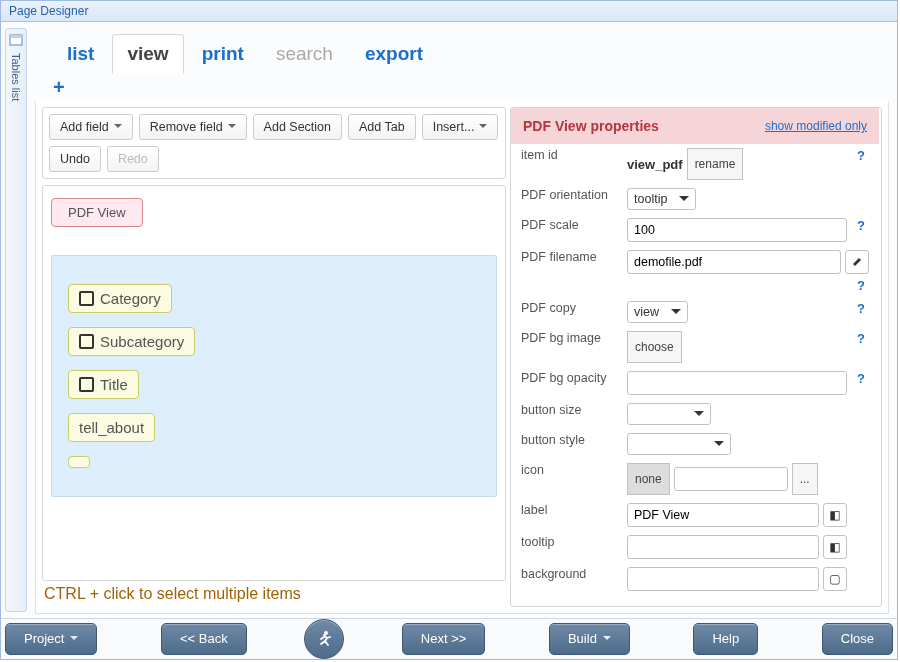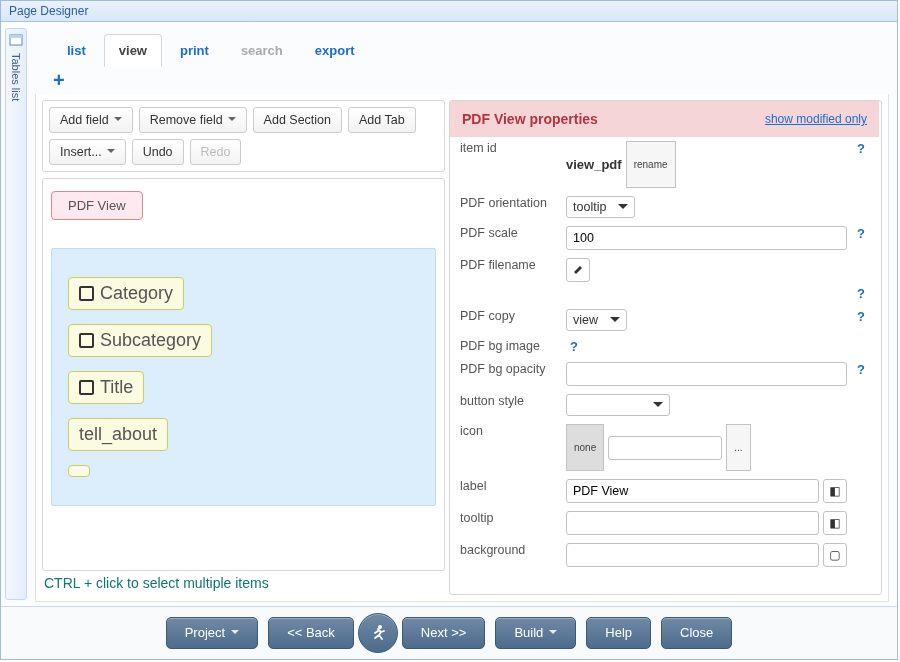--- a/index.html
+++ b/index.html
@@ -4,59 +4,59 @@
 <style>
 html,body{margin:0;padding:0;height:100%;font-family:Arial,Helvetica,sans-serif;font-size:13px;color:#333;background:#fff}
 .window{border:1px solid #9fbce0;background:#fafcfe;width:898px;height:660px;box-sizing:border-box;display:flex;flex-direction:column}
 .titlebar{background:linear-gradient(#eaf2fb,#d8e7f7);border-bottom:1px solid #aac3e2;color:#2a5db0;font-size:12px;padding:3px 8px}
 .body{flex:1;display:flex;overflow:hidden}
 .side-tab{width:20px;border:1px solid #c8d8ec;background:linear-gradient(to right,#f3f7fd,#e5eef9);margin:6px 4px;border-radius:3px;display:flex;align-items:flex-start;justify-content:center;padding-top:24px;position:relative}
 .side-tab .icon{position:absolute;top:4px;left:3px;width:14px;height:14px}
 .side-tab .vlabel{writing-mode:vertical-rl;font-size:11px;color:#3e5f8a}
 .main{flex:1;display:flex;flex-direction:column;padding:4px 8px 4px 4px;overflow:hidden}
 .tabs{display:flex;align-items:center;padding:8px 18px 0;gap:4px}
-.tab{padding:8px 14px;color:#1a6ecc;cursor:pointer;font-weight:bold;font-size:13px}
-.tab.disabled{color:#aaa;cursor:default;font-weight:bold}
+.tab{padding:8px 14px;color:#1a6ecc;cursor:pointer;font-weight:bold;font-size:19px}
+.tab.disabled{color:#aaa;cursor:default;font-weight:normal}
 .tab.active{background:#fff;border:1px solid #d6d6d6;border-bottom-color:#fff;border-radius:4px 4px 0 0;color:#444}
 .plus{color:#1a6ecc;font-size:20px;font-weight:bold;padding:2px 18px;cursor:pointer}
 .content{flex:1;display:flex;gap:4px;overflow:hidden;border:1px solid #e1e1e1;border-top:none;background:#fff;padding:6px}
 .left{flex:1;display:flex;flex-direction:column;min-width:0}
 .toolbar{border:1px solid #d6d6d6;border-radius:3px;padding:6px;background:#fff;display:flex;flex-wrap:wrap;gap:6px}
 .btn{border:1px solid #ccc;background:linear-gradient(#fff,#f3f3f3);padding:5px 10px;border-radius:3px;font-size:12.5px;color:#333;cursor:pointer;white-space:nowrap}
 .btn.disabled{color:#bbb;cursor:default}
 .caret:after{content:"";display:inline-block;margin-left:5px;border:4px solid transparent;border-top-color:#666;vertical-align:middle}
 .canvas-wrap{flex:1;border:1px solid #d6d6d6;border-radius:3px;margin-top:6px;padding:8px;overflow:hidden;position:relative;display:flex;flex-direction:column}
 .canvas-scroll{flex:1;overflow:auto}
 .canvas-scroll::-webkit-scrollbar{width:16px;height:16px}
 .canvas-scroll::-webkit-scrollbar-thumb{background:#c0c0c0;border-radius:3px}
 .canvas-scroll::-webkit-scrollbar-track{background:#f0f0f0}
 .pdf-chip{display:inline-block;border:1px solid #d88;background:#fde9ef;color:#555;padding:6px 16px;border-radius:4px;font-size:13px;margin:4px 0 28px}
 .section-box{border:1px solid #bfdcf5;background:#dceefc;border-radius:2px;padding:28px 16px 14px}
-.field-chip{display:flex;align-items:center;gap:6px;border:1px solid #cccc66;background:#fbfbe1;color:#555;padding:5px 10px;border-radius:4px;font-size:18px;margin:0 0 14px;width:max-content}
+.field-chip{display:flex;align-items:center;gap:6px;border:1px solid #cccc66;background:#fbfbe1;color:#555;padding:5px 10px;border-radius:4px;font-size:15px;margin:0 0 14px;width:max-content}
 .field-chip .sq{width:11px;height:11px;border:2px solid #333;border-radius:2px}
-.hint{font-size:14px;color:#0f766e;padding:4px 2px}
-.right{width:433px;display:flex;overflow:hidden;position:relative}
+.hint{font-size:16px;color:#a16207;padding:4px 2px}
+.right{width:372px;display:flex;overflow:hidden;position:relative}
 .right-scroll{flex:1;overflow:auto;border:1px solid #d6d6d6;border-radius:3px;padding-right:2px}
 .right-scroll::-webkit-scrollbar{width:16px}
 .right-scroll::-webkit-scrollbar-thumb{background:#c0c0c0;border-radius:3px}
 .prop-head{background:#f6d5d8;padding:10px 12px;display:flex;justify-content:space-between;align-items:center}
 .prop-head .title{color:#b3363f;font-weight:bold;font-size:14px}
 .prop-head a{color:#1a6ecc;font-size:12px;text-decoration:underline;cursor:pointer}
 .prop-actions{padding:8px 10px;display:flex;gap:8px}
 .prop-grid{width:100%}
 .prop-row{display:flex;align-items:flex-start;padding:4px 10px;gap:6px}
 .prop-row .label{width:100px;color:#555;font-size:12.5px}
 .prop-row .val{flex:1;display:flex;align-items:center;gap:4px}
 .prop-row input[type=text]{flex:1;border:1px solid #c2c2c2;border-radius:3px;padding:4px 6px;font-size:12.5px;min-width:0}
 .sel{border:1px solid #c2c2c2;border-radius:3px;padding:3px 6px;display:flex;align-items:center;gap:12px;background:#fff;cursor:pointer;font-size:12.5px}
 .sel .arrow{border:5px solid transparent;border-top-color:#333;margin-top:4px}
-.mini{border:1px solid #c2c2c2;background:#f6f6f6;border-radius:0;padding:17px 7px;font-size:10px;cursor:pointer;color:#444}
+.mini{border:1px solid #c2c2c2;background:#f6f6f6;border-radius:0;padding:8px 7px;font-size:12px;cursor:pointer;color:#444}
 .sqbtn{border:1px solid #c2c2c2;border-radius:3px;width:22px;height:22px;display:flex;align-items:center;justify-content:center;cursor:pointer;background:#fff;font-size:12px}
 .help{color:#1a6ecc;font-weight:bold;width:16px;text-align:center;cursor:pointer}
-.footer{border-top:1px solid #cfd9e6;padding:10px;display:flex;justify-content:center;gap:10px;background:#f8fafc}
+.footer{border-top:1px solid #cfd9e6;padding:4px;display:flex;justify-content:space-between;gap:10px;background:#f8fafc}
 .fbtn{background:linear-gradient(#6f8aa6,#4d6b8b);color:#fff;border:1px solid #3e5873;border-radius:5px;padding:7px 18px;font-size:13px;cursor:pointer;box-shadow:inset 0 1px 0 rgba(255,255,255,.3)}
 .fbtn.runner{border-radius:50%;width:38px;height:38px;padding:0;display:flex;align-items:center;justify-content:center;font-size:18px;margin:-4px -6px}
 .fbtn .fcaret:after{content:"";display:inline-block;margin-left:6px;border:4px solid transparent;border-top-color:rgba(255,255,255,.85);vertical-align:middle}
 </style>
 </head>
 <body>
 
 <div class="window">
   <div class="titlebar">
     <span>Page Designer</span>
@@ -152,20 +152,21 @@
                 <span class="label">PDF scale</span>
                 <span class="val">
                     <input type="text" value="100" style="">
                   </span>
                 <span class="help">?</span>
               </div>
 
               <div class="prop-row">
                 <span class="label">PDF filename</span>
                 <span class="val">
+                    <input type="text" value="demofile.pdf" style="">
                 <span class="sqbtn">
                       <svg width="12" height="12" viewBox="0 0 12 12">
                         <path d="M2 8 L8 2 L10 4 L4 10 Z" fill="#333"></path>
                       </svg>
                     </span>
                   </span>
               </div>
               <div class="prop-row" style="justify-content:flex-end;padding-top:0">
                   <span class="help">?</span>
                 </div>
@@ -176,31 +177,43 @@
                     <span class="sel">
                       <span>view</span>
                       <span class="arrow"></span>
                     </span>
                   </span>
                 <span class="help">?</span>
               </div>
 
               <div class="prop-row">
                 <span class="label">PDF bg image</span>
+                <span class="val">
+                    <span class="mini">choose</span>
+                  </span>
                 <span class="help">?</span>
               </div>
 
               <div class="prop-row">
                 <span class="label">PDF bg opacity</span>
                 <span class="val">
                     <input type="text" style="">
                   </span>
                 <span class="help">?</span>
               </div>
 
+              <div class="prop-row">
+                <span class="label">button size</span>
+                <span class="val">
+                    <span class="sel" style="min-width:70px;justify-content:flex-end">
+                      <span class="arrow"></span>
+                    </span>
+                  </span>
+                <span style="width:16px"></span>
+              </div>
 
               <div class="prop-row">
                 <span class="label">button style</span>
                 <span class="val">
                     <span class="sel" style="min-width:90px;justify-content:flex-end">
                       <span class="arrow"></span>
                     </span>
                   </span>
                 <span style="width:16px"></span>
               </div>

